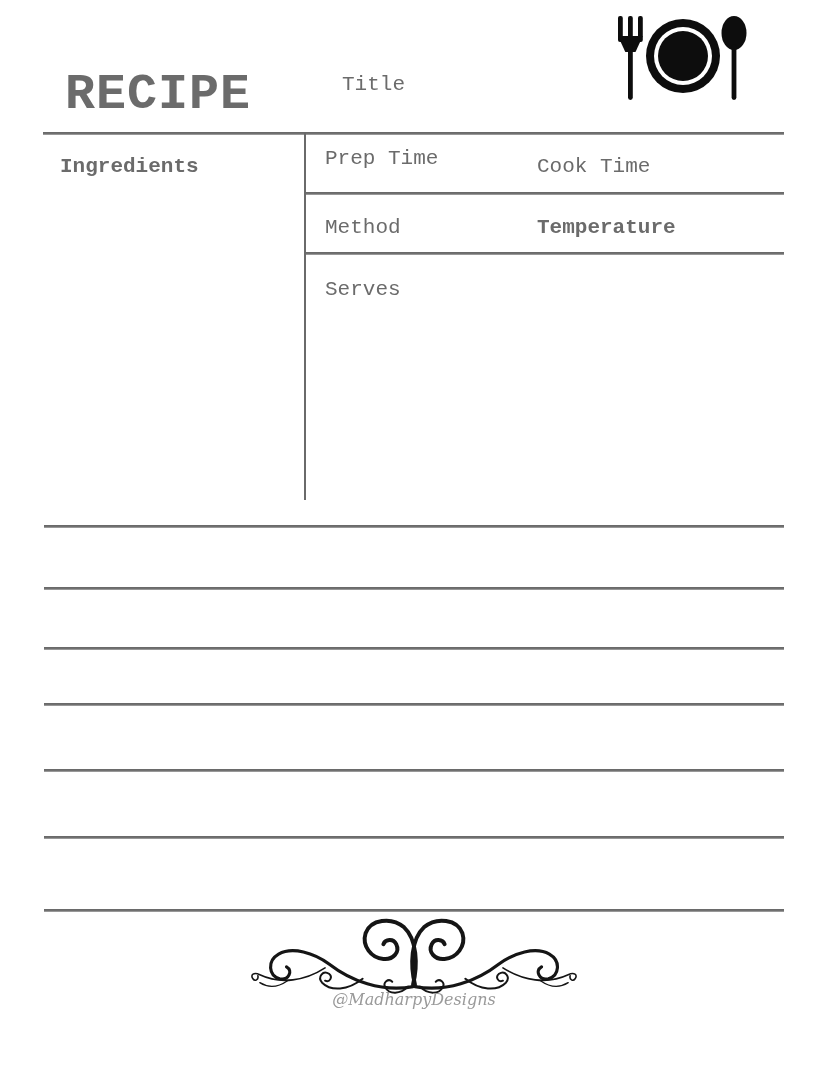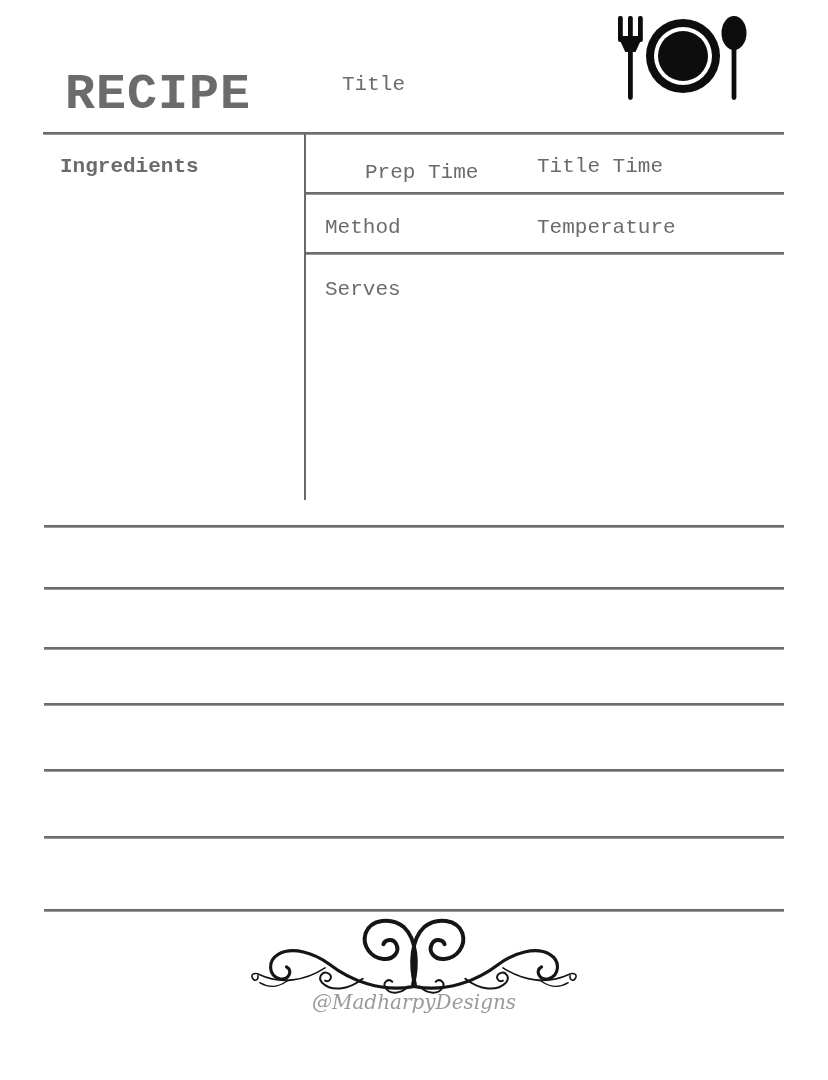--- a/index.html
+++ b/index.html
@@ -15,42 +15,42 @@
   .recipe-heading{
     position:absolute;left:49px;top:54px;font-size:50px;font-weight:bold;
     letter-spacing:1px;color:var(--text);line-height:1;
   }
   .label{
     position:absolute;font-size:21px;color:var(--text);line-height:1.2;
     letter-spacing:0px;white-space:nowrap;
   }
   .title-label{left:326px;top:72px;margin-left:16px;}
   .ingredients-label{left:60px;top:154px;font-weight:bold;}
-  .prep-label{left:325px;top:160px;margin-left:40px;}
+  .prep-label{left:325px;top:146px;}
   .cook-label{left:537px;top:154px;}
   .serves-label{left:325px;top:215px;}
-  .temp-label{left:537px;top:215px;}
+  .temp-label{left:537px;top:215px;font-weight:bold;}
   .method-label{left:325px;top:277px;}
   .hrule{
     position:absolute;height:3px;
     background:linear-gradient(180deg,var(--rule-dark) 0%,var(--rule-dark) 45%,var(--rule-light) 100%);
   }
   .header-rule{left:43px;top:132px;width:741px;}
   .row-rule-1{left:306px;top:192px;width:478px;}
   .row-rule-2{left:306px;top:252px;width:478px;}
   .vrule{
     position:absolute;left:304px;top:133px;width:2px;height:367px;
     background:var(--rule-dark);
   }
   .ruled-line{left:44px;width:740px;}
   .place-setting{position:absolute;left:612px;top:16px;width:136px;height:84px;}
   .flourish{position:absolute;left:246px;top:912px;width:336px;height:88px;}
   .credit{
     position:absolute;left:0;top:990px;width:828px;text-align:center;
-    font-family:"DejaVu Serif", serif;font-style:italic;font-size:20px;
+    font-family:"DejaVu Serif", serif;font-style:italic;font-size:16px;
     color:var(--credit);
   }
 </style>
 </head>
 <body>
 
 <div class="page">
 
   <h1 class="recipe-heading" style="margin:16px;font-weight:bold;">RECIPE</h1>
 
@@ -75,21 +75,21 @@
     </g>
   </svg>
 
   <div class="hrule header-rule"></div>
   <div class="vrule"></div>
   <div class="hrule row-rule-1"></div>
   <div class="hrule row-rule-2"></div>
 
   <span class="label ingredients-label">Ingredients</span>
   <span class="label prep-label">Prep Time</span>
-  <span class="label cook-label">Title Time</span>
+  <span class="label cook-label">Cook Time</span>
   <span class="label serves-label">Method</span>
   <span class="label temp-label">Temperature</span>
   <span class="label method-label">Serves</span>
 
   <div id="ruled-lines-host">
       <div class="hrule ruled-line" style="top: 525px;"></div>
       <div class="hrule ruled-line" style="top: 587px;"></div>
       <div class="hrule ruled-line" style="top: 647px;"></div>
       <div class="hrule ruled-line" style="top: 703px;"></div>
       <div class="hrule ruled-line" style="top: 769px;"></div>

